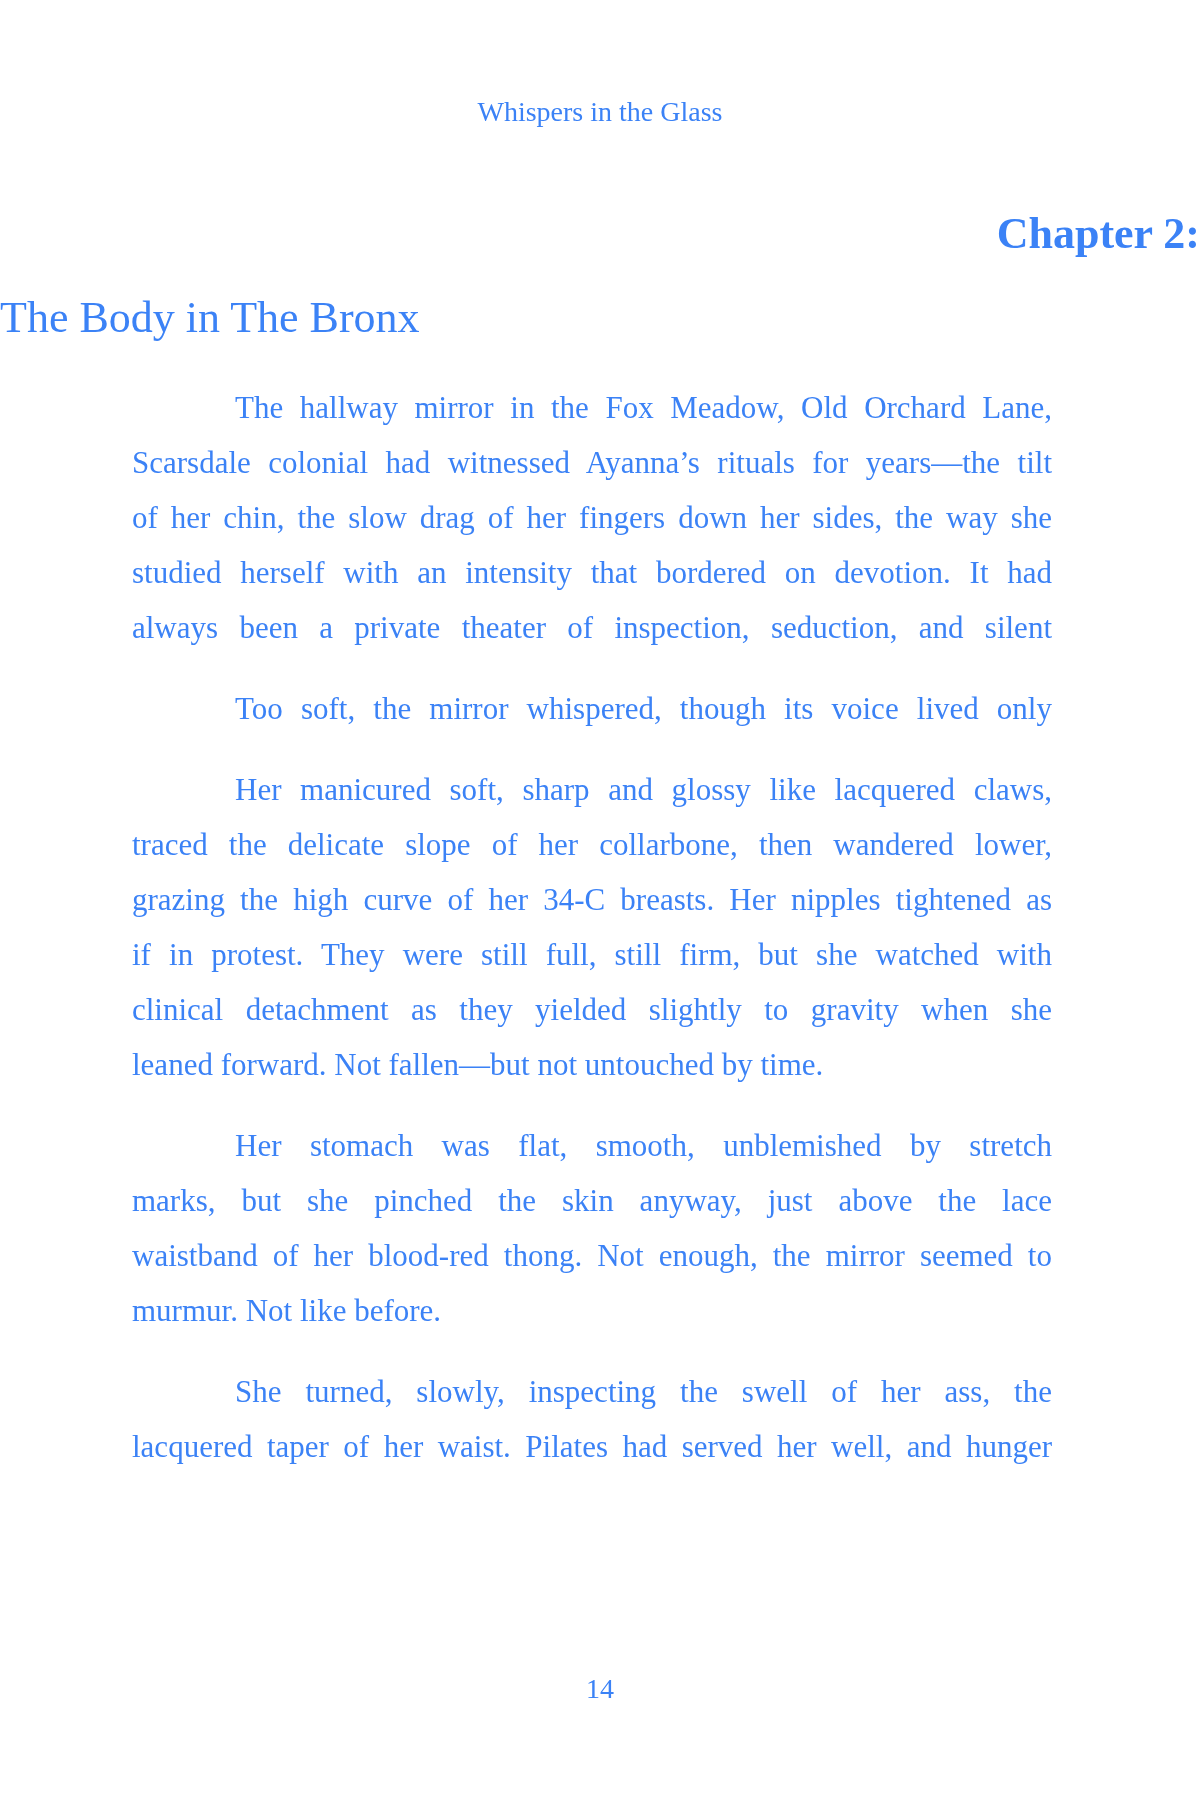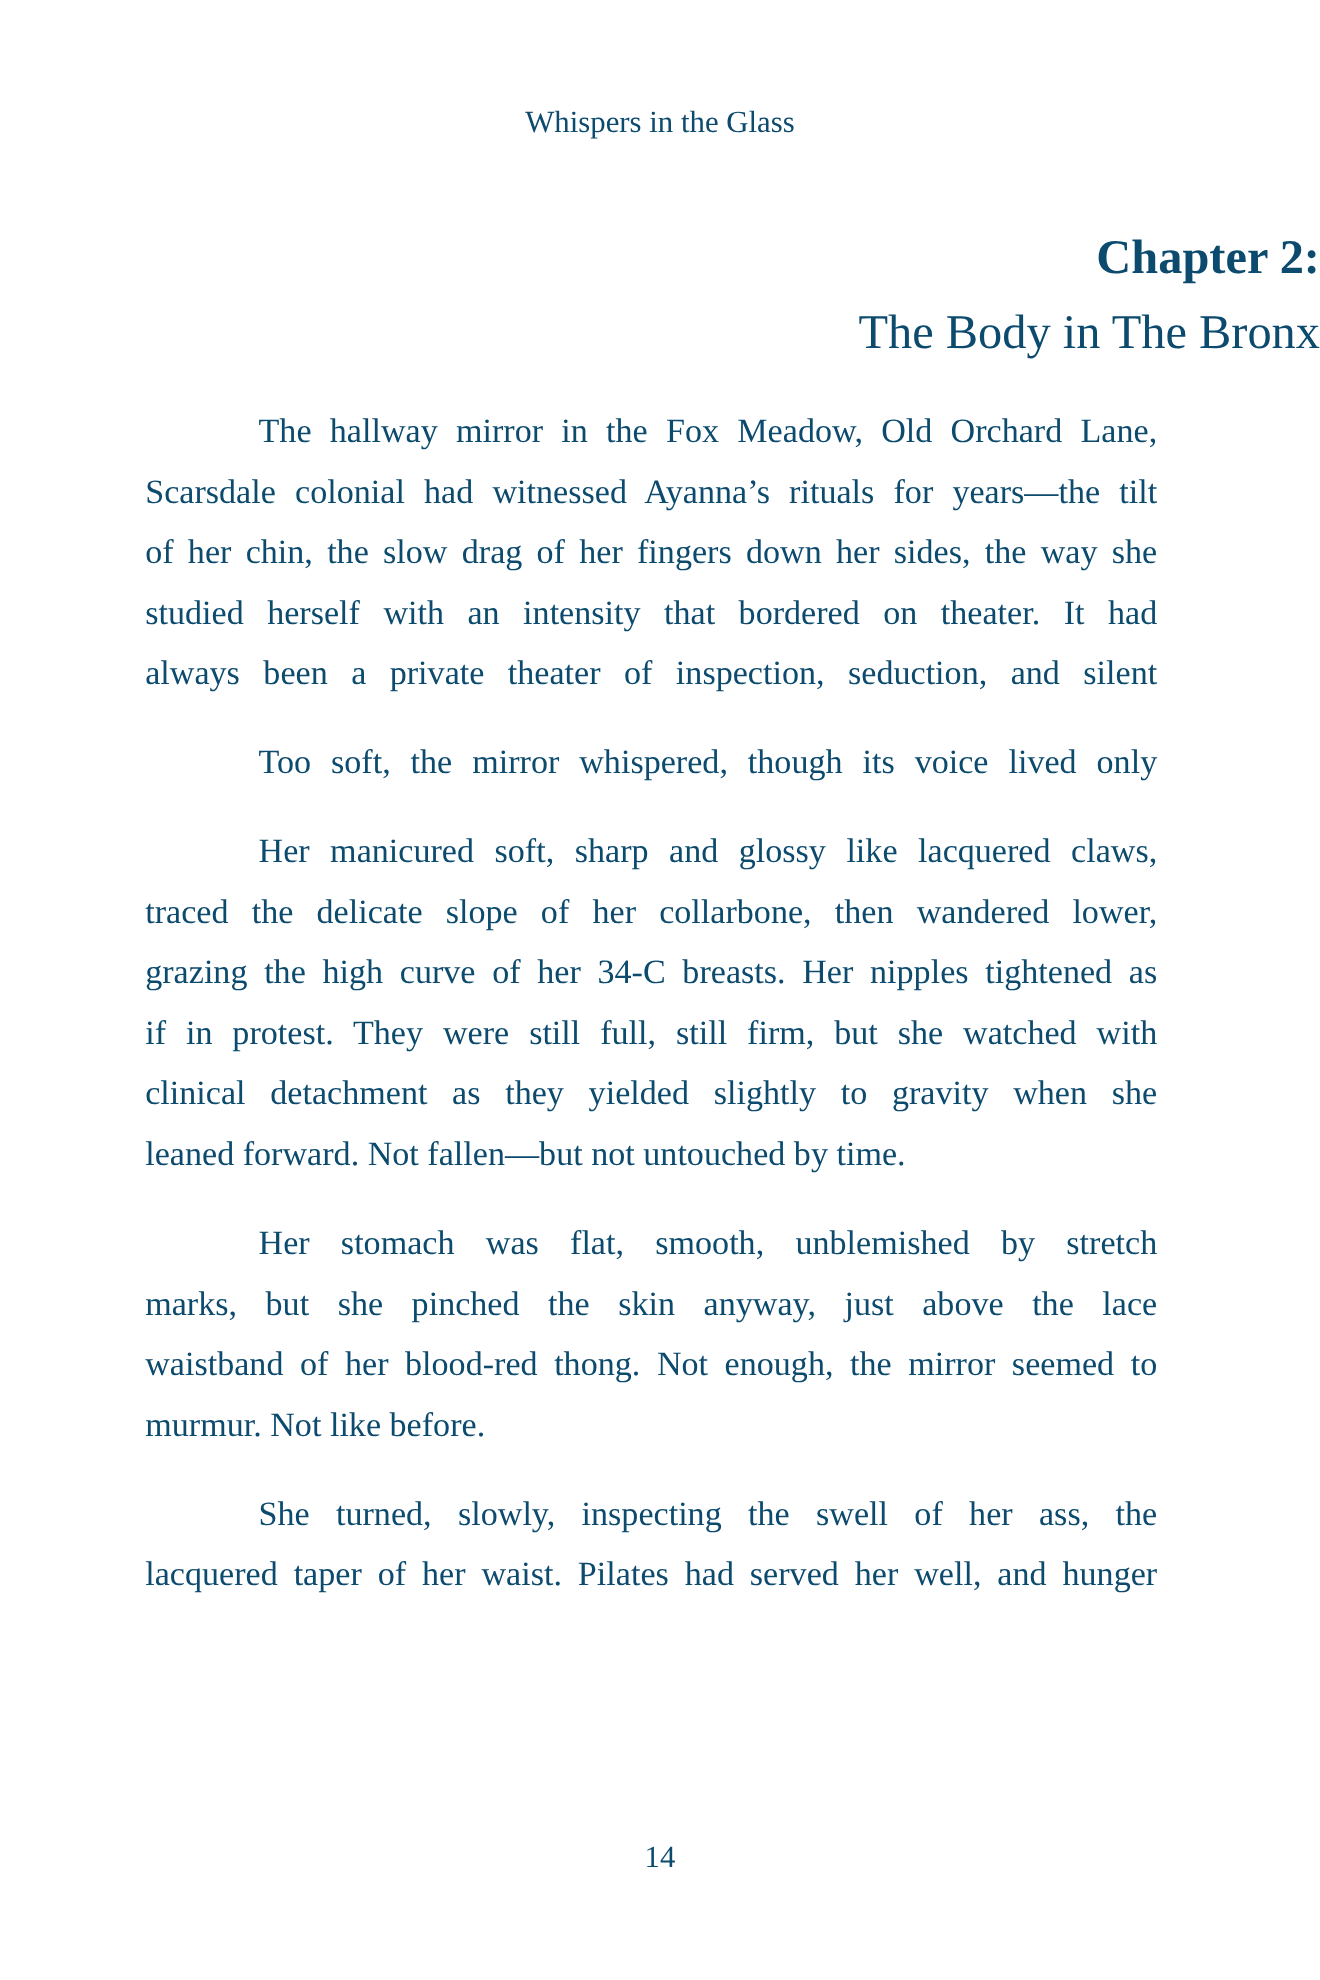--- a/index.html
+++ b/index.html
@@ -1,43 +1,43 @@
 <!DOCTYPE html>
 <html><head>
 <meta charset="utf-8">
 <style>
   html, body { margin: 0; padding: 0; background: #ffffff; }
   .page {
     position: relative;
     width: 1200px;
     height: 1800px;
     background: #ffffff;
-    color: #0c4a6e;
+    color: #3b82f6;
     font-family: "Liberation Serif", "DejaVu Serif", serif;
     overflow: hidden;
   }
   .running-header {
     padding-top: 95px;
     font-size: 28px;
     line-height: 33px;
     text-align: center;
   }
   .chapter-title {
     margin: 80px 0 0 0;
     font-size: 44px;
     line-height: 52px;
     font-weight: bold;
     text-align: right;
   }
   .chapter-subtitle {
-    margin: 16px 0 0 0;
+    margin: 32px 0 0 0;
     font-size: 44px;
     line-height: 52px;
     font-weight: normal;
-    text-align: right;
+    text-align: left;
   }
   .body-text {
     margin-top: 36px;
     margin-left: 132px;
     width: 920px;
     font-size: 31px;
     line-height: 55px;
   }
   .para { margin: 0 0 26px 0; }
   .line {
@@ -71,21 +71,21 @@
   <div class="chapter-title">Chapter 2:</div>
 
   <div class="chapter-subtitle">The Body in The Bronx</div>
 
   <div class="body-text">
 
     <div class="para">
       <div class="line jl indent">The hallway mirror in the Fox Meadow, Old Orchard Lane,</div>
       <div class="line jl">Scarsdale colonial had witnessed Ayanna’s rituals for years—the tilt</div>
       <div class="line jl">of her chin, the slow drag of her fingers down her sides, the way she</div>
-      <div class="line jl">studied herself with an intensity that bordered on theater. It had</div>
+      <div class="line jl">studied herself with an intensity that bordered on devotion. It had</div>
       <div class="line jl">always been a private theater of inspection, seduction, and silent</div>
     </div>
 
     <div class="para">
       <div class="line jl indent">Too soft, the mirror whispered, though its voice lived only</div>
     </div>
 
     <div class="para">
       <div class="line jl indent">Her manicured soft, sharp and glossy like lacquered claws,</div>
       <div class="line jl">traced the delicate slope of her collarbone, then wandered lower,</div>

